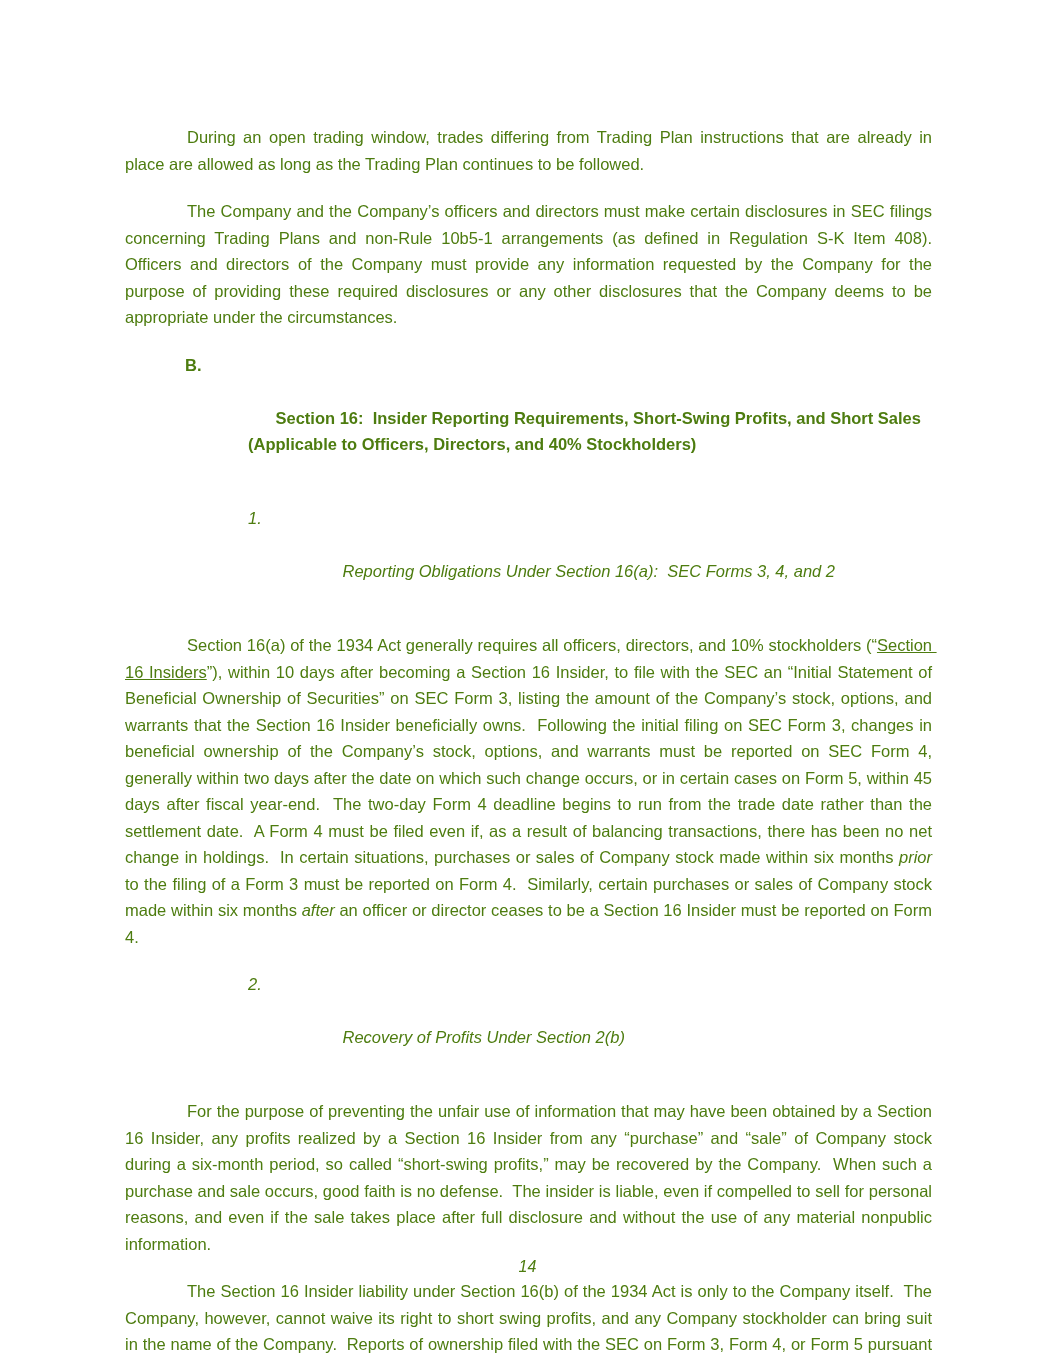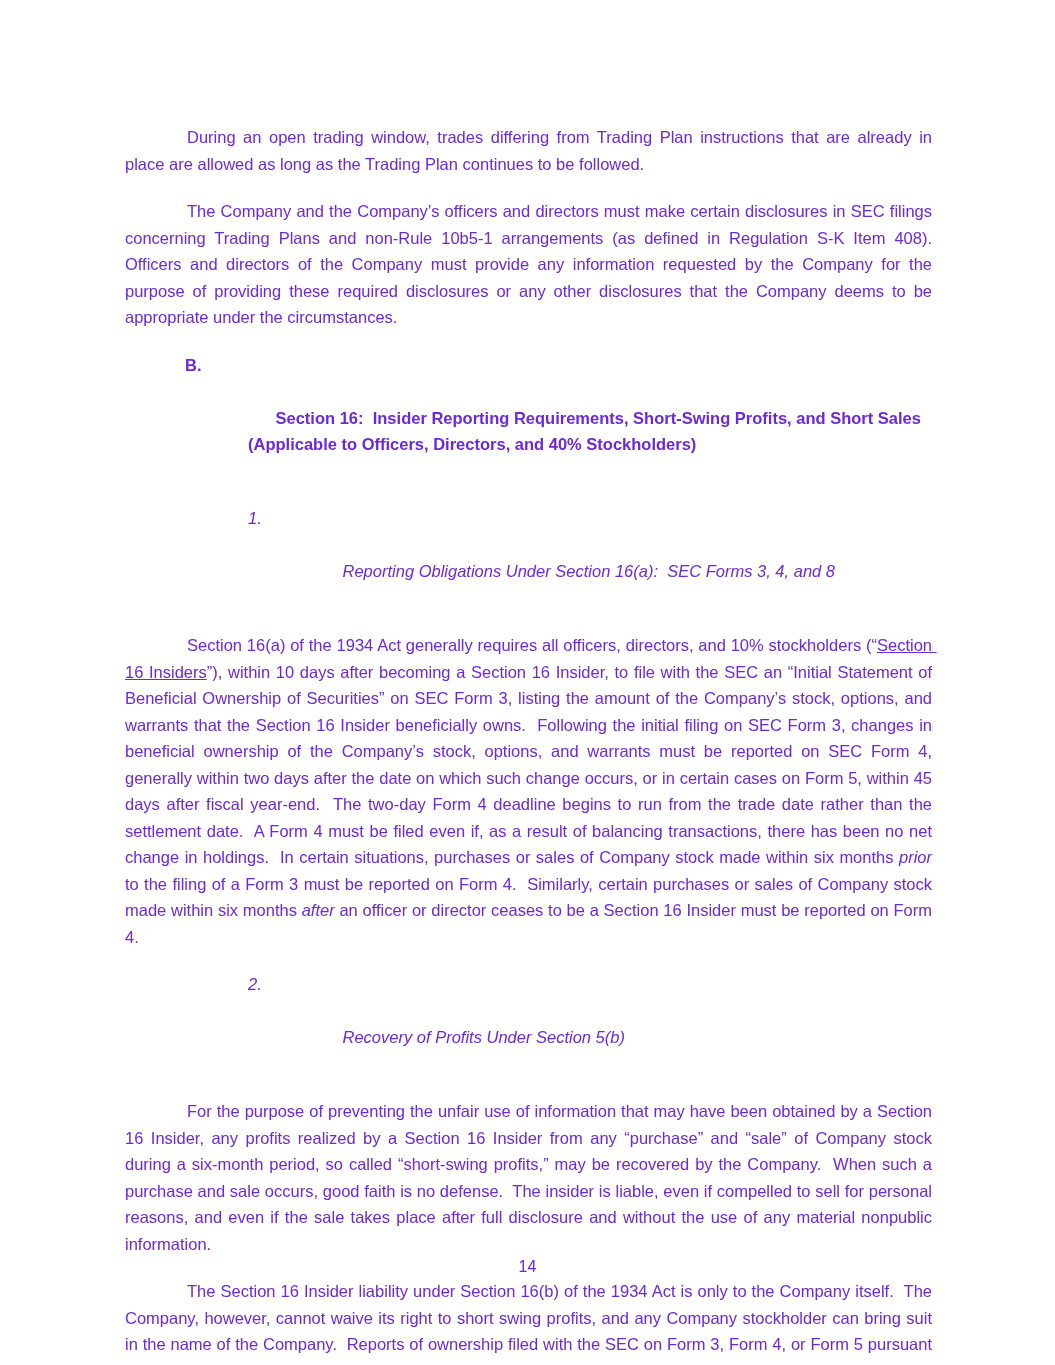--- a/index.html
+++ b/index.html
@@ -5,21 +5,21 @@
   html, body {
     margin: 0;
     padding: 0;
     background: #ffffff;
   }
   .page {
     position: relative;
     width: 1055px;
     height: 1365px;
     background: #ffffff;
-    color: #6d28d9;
+    color: #4d7c0f;
     font-family: "Liberation Sans", sans-serif;
     overflow: hidden;
   }
   .content {
     position: absolute;
     left: 125px;
     top: 124px;
     width: 807px;
     font-size: 16.5px;
     line-height: 26.5px;
@@ -61,47 +61,48 @@
     left: -67px;
     top: 0;
   }
   .page-number {
     position: absolute;
     left: 0;
     top: 1258px;
     width: 1055px;
     text-align: center;
     font-size: 16px;
+    font-style: italic;
   }
 </style>
 </head>
 <body>
 
 <div class="page">
   <div class="content">
 
     <p class="para"><span>During an open trading window, trades differing from Trading Plan instructions that are already in place are allowed as long as the Trading Plan continues to be followed.</span></p>
 
     <p class="para"><span>The Company and the Company’s officers and directors must make certain disclosures in SEC filings concerning Trading Plans and non-Rule 10b5-1 arrangements (as defined in Regulation S-K Item 408). Officers and directors of the Company must provide any information requested by the Company for the purpose of providing these required disclosures or any other disclosures that the Company deems to be appropriate under the circumstances.</span></p>
 
     <div class="heading-b">
       <span class="hang-label">B.</span>
       <span><span>Section 16:  Insider Reporting Requirements, Short-Swing Profits, and Short Sales (Applicable to Officers, Directors, and 40% Stockholders)</span></span>
     </div>
 
     <div class="subheading">
       <span class="hang-label">1.</span>
-      <span><span>Reporting Obligations Under Section 16(a):  SEC Forms 3, 4, and 8</span></span>
+      <span><span>Reporting Obligations Under Section 16(a):  SEC Forms 3, 4, and 2</span></span>
     </div>
 
     <p class="para"><span>Section 16(a) of the 1934 Act generally requires all officers, directors, and 10% stockholders (“</span><span style="text-decoration: underline;">Section 16 Insiders</span><span>”), within 10 days after becoming a Section 16 Insider, to file with the SEC an “Initial Statement of Beneficial Ownership of Securities” on SEC Form 3, listing the amount of the Company’s stock, options, and warrants that the Section 16 Insider beneficially owns.  Following the initial filing on SEC Form 3, changes in beneficial ownership of the Company’s stock, options, and warrants must be reported on SEC Form 4, generally within two days after the date on which such change occurs, or in certain cases on Form 5, within 45 days after fiscal year-end.  The two-day Form 4 deadline begins to run from the trade date rather than the settlement date.  A Form 4 must be filed even if, as a result of balancing transactions, there has been no net change in holdings.  In certain situations, purchases or sales of Company stock made within six months </span><span style="font-style: italic;">prior</span><span> to the filing of a Form 3 must be reported on Form 4.  Similarly, certain purchases or sales of Company stock made within six months </span><span style="font-style: italic;">after</span><span> an officer or director ceases to be a Section 16 Insider must be reported on Form 4.</span></p>
 
     <div class="subheading">
       <span class="hang-label">2.</span>
-      <span><span>Recovery of Profits Under Section 5(b)</span></span>
+      <span><span>Recovery of Profits Under Section 2(b)</span></span>
     </div>
 
     <p class="para"><span>For the purpose of preventing the unfair use of information that may have been obtained by a Section 16 Insider, any profits realized by a Section 16 Insider from any “purchase” and “sale” of Company stock during a six-month period, so called “short-swing profits,” may be recovered by the Company.  When such a purchase and sale occurs, good faith is no defense.  The insider is liable, even if compelled to sell for personal reasons, and even if the sale takes place after full disclosure and without the use of any material nonpublic information.</span></p>
 
     <p class="para justify-last"><span>The Section 16 Insider liability under Section 16(b) of the 1934 Act is only to the Company itself.  The Company, however, cannot waive its right to short swing profits, and any Company stockholder can bring suit in the name of the Company.  Reports of ownership filed with the SEC on Form 3, Form 4, or Form 5 pursuant to Section 16(a) (discussed above) are readily available to the public, and certain attorneys carefully monitor these reports for potential Section 16(b) violations.  In addition, liabilities under Section 16(b) may require separate disclosure in the Company’s annual report to the SEC on Form 10-K or its proxy statement for its annual meeting of stockholders.  No suit may be brought more than two years after the date the profit was</span></p>
 
   </div>
 
   <div class="page-number">14</div>
 </div>

